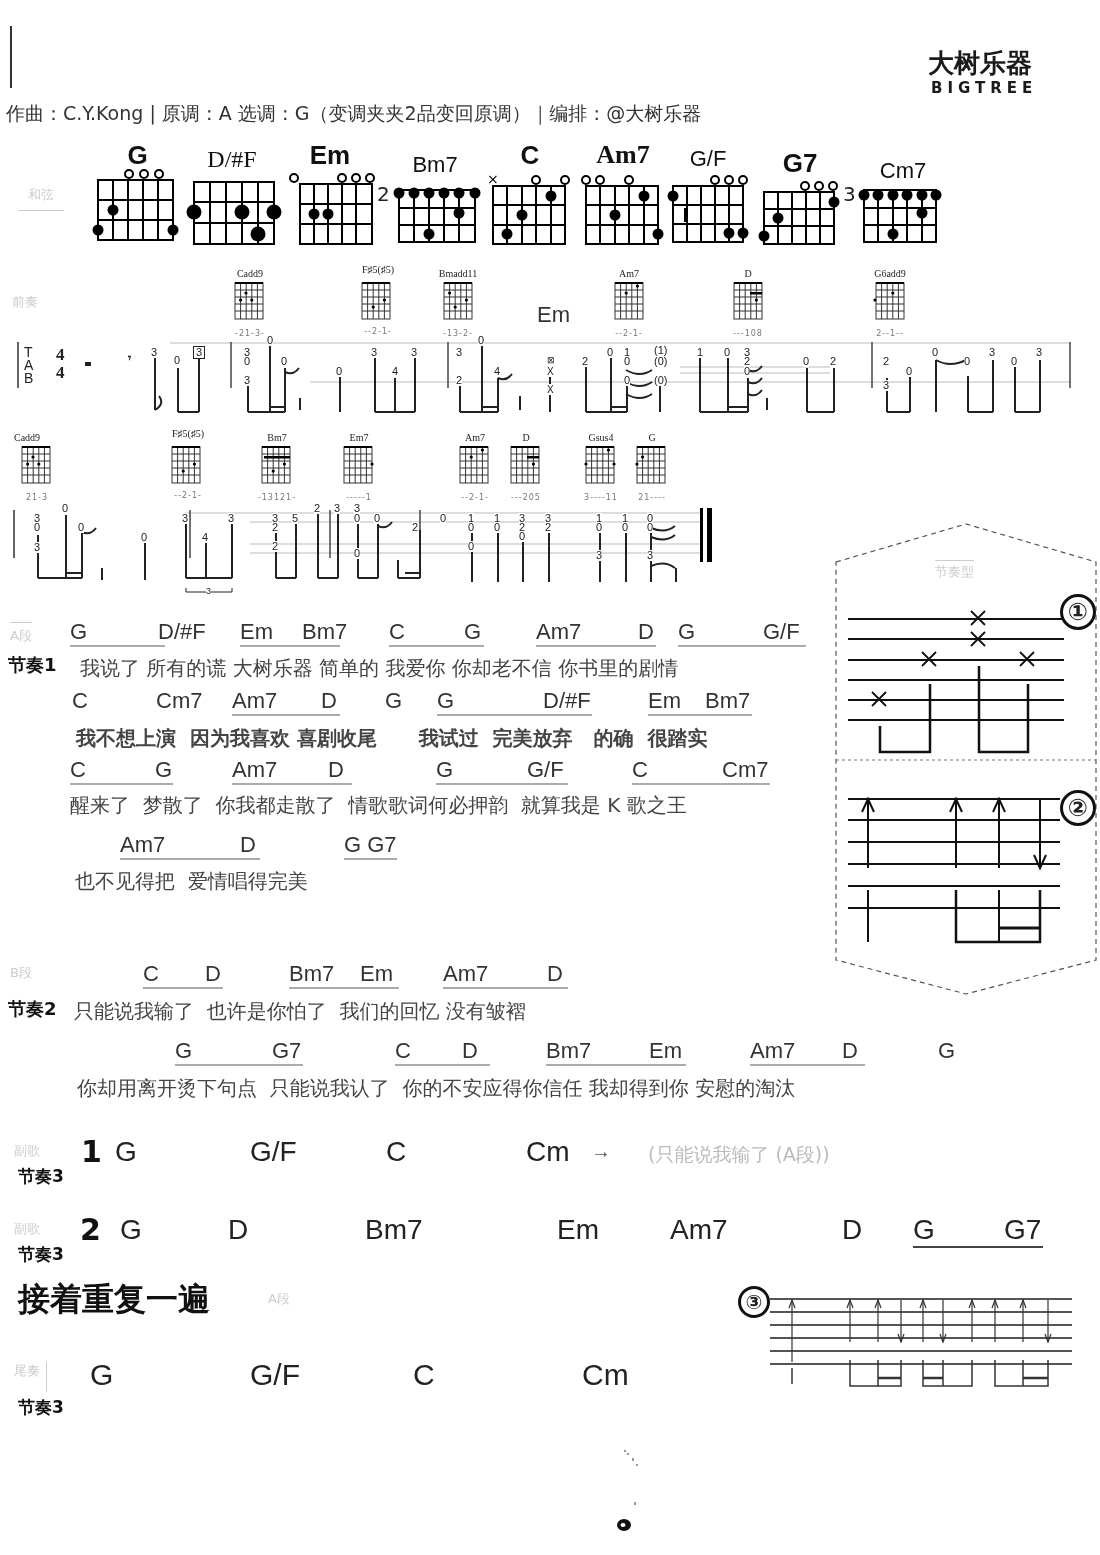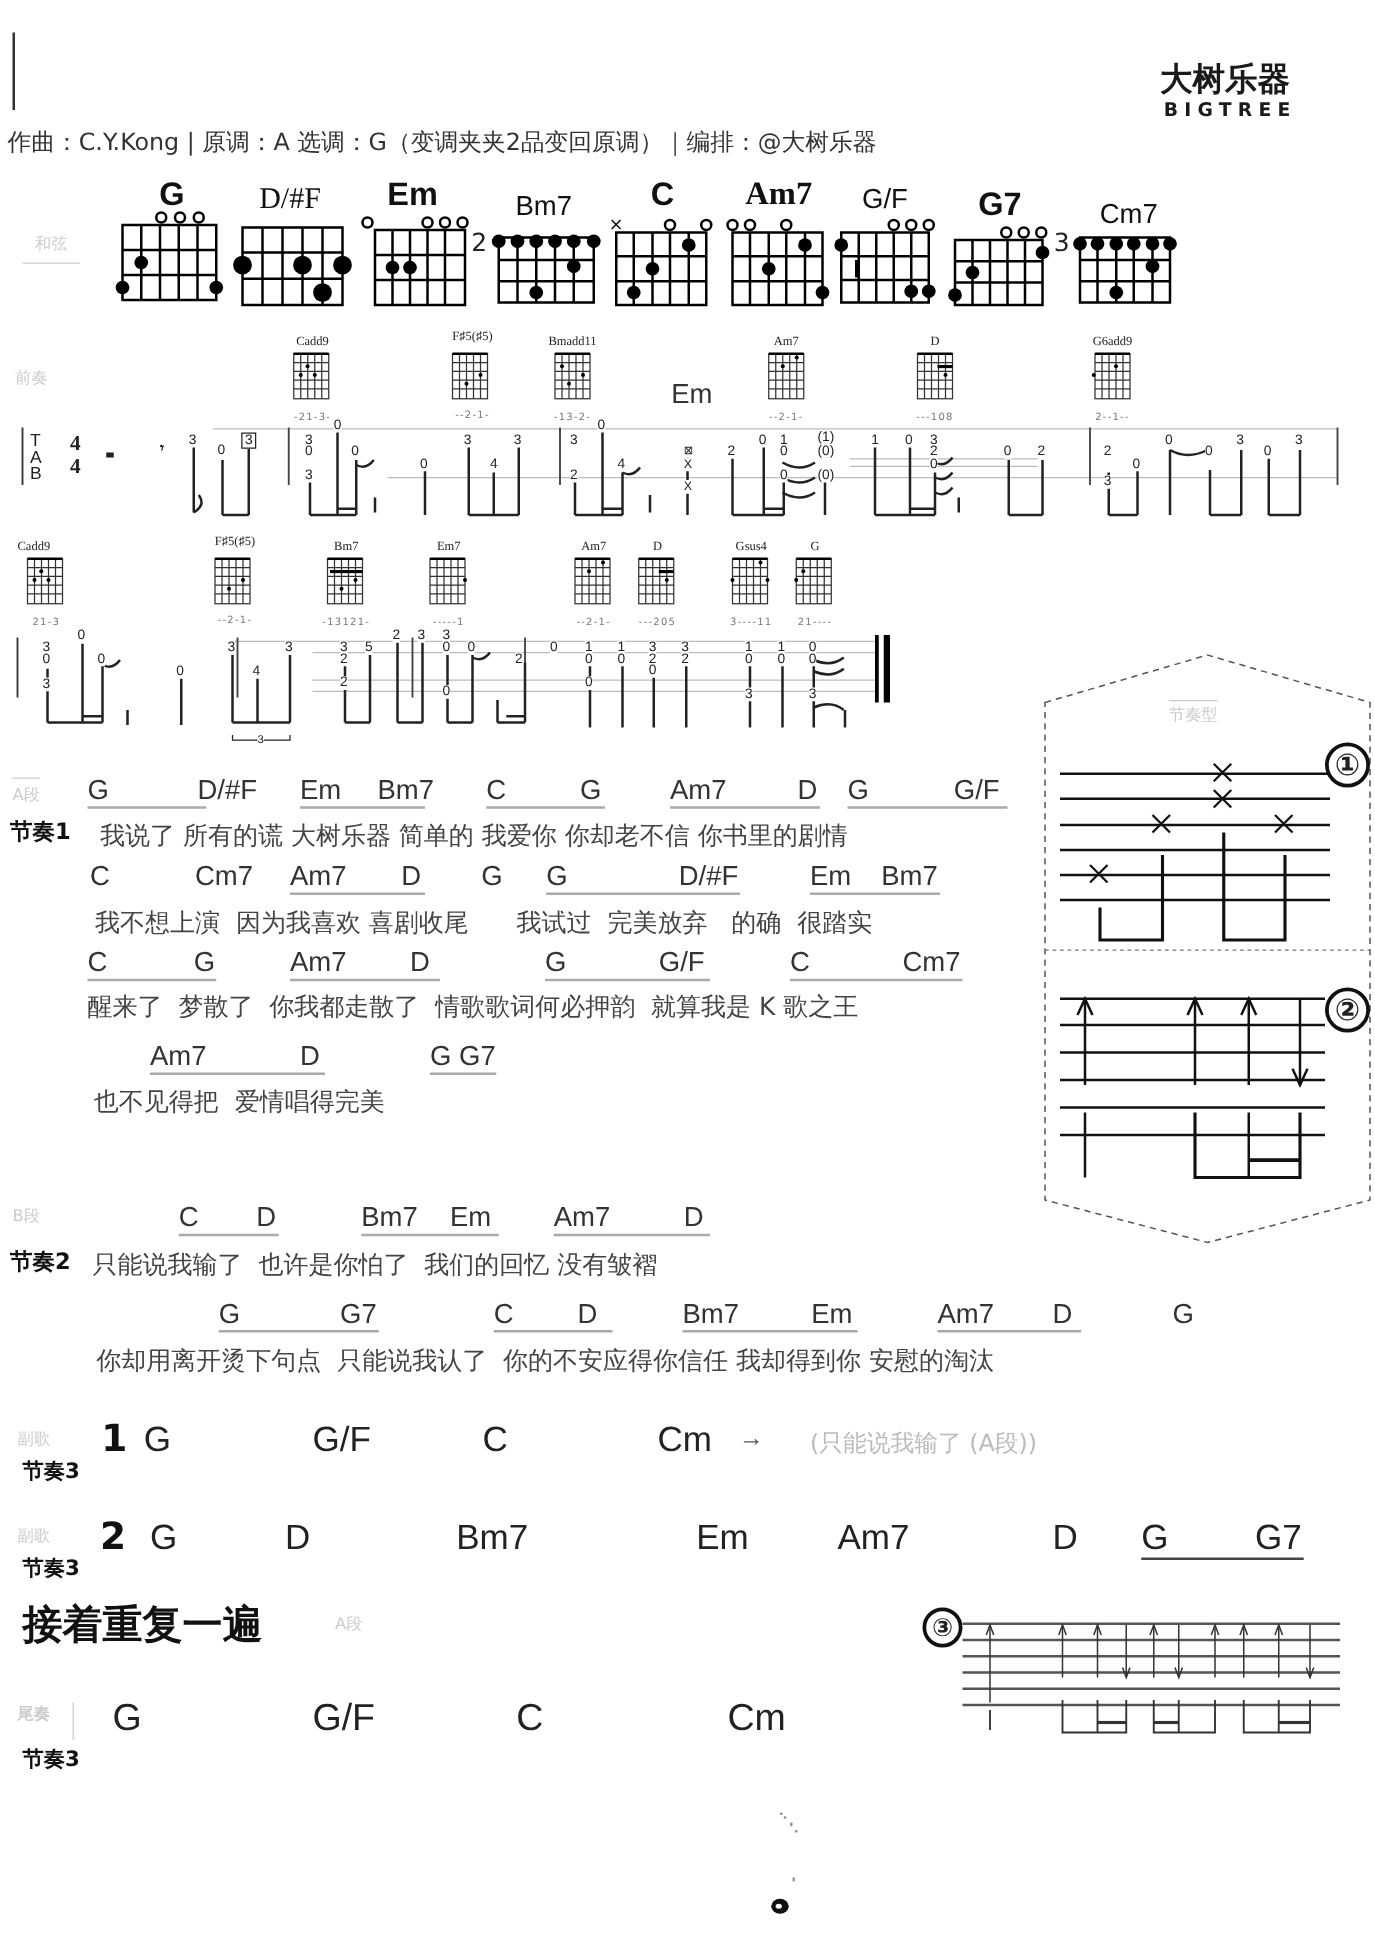--- a/index.html
+++ b/index.html
@@ -766,21 +766,21 @@
   <span class="abs chordline" style="left:72px;">C</span>
   <span class="abs chordline" style="left:156px;">Cm7</span>
   <span class="abs chordline underline" style="left:232px;width:108px;">Am7</span>
   <span class="abs chordline" style="left:321px;">D</span>
   <span class="abs chordline" style="left:385px;">G</span>
   <span class="abs chordline underline" style="left:437px;width:155px;">G</span>
   <span class="abs chordline" style="left:543px;">D/#F</span>
   <span class="abs chordline underline" style="left:648px;width:104px;">Em</span>
   <span class="abs chordline" style="left:705px;">Bm7</span>
 </div>
-<div class="abs lyric" style="left:76px;top:725px;white-space:pre;">我不想上演  因为我喜欢 喜剧收尾      我试过  完美放弃   的确  很踏实</div>
+<div class="abs lyric" style="left:76px;top:725px;white-space:pre;font-weight:bold;">我不想上演  因为我喜欢 喜剧收尾      我试过  完美放弃   的确  很踏实</div>
 
 <div class="abs" style="left:0;top:757px;">
   <span class="abs chordline underline" style="left:70px;width:103px;">C</span>
   <span class="abs chordline" style="left:155px;">G</span>
   <span class="abs chordline underline" style="left:232px;width:120px;">Am7</span>
   <span class="abs chordline" style="left:328px;">D</span>
   <span class="abs chordline underline" style="left:436px;width:132px;">G</span>
   <span class="abs chordline" style="left:527px;">G/F</span>
   <span class="abs chordline underline" style="left:632px;width:138px;">C</span>
   <span class="abs chordline" style="left:722px;">Cm7</span>
@@ -890,21 +890,21 @@
   <span class="abs prog" style="left:557px;">Em</span>
   <span class="abs prog" style="left:670px;">Am7</span>
   <span class="abs prog" style="left:842px;">D</span>
   <span class="abs prog" style="left:913px;width:130px;border-bottom:2px solid #444;">G</span>
   <span class="abs prog" style="left:1004px;">G7</span>
 </div>
 
 <div class="abs big-title" style="left:18px;top:1278px;">接着重复一遍</div>
 <div class="abs faded" style="left:268px;top:1290px;">A段</div>
 
-<div class="abs faded" style="left:14px;top:1362px;border-right:1px solid #ccc;padding-right:18px;height:30px;font-weight:bold;">尾奏</div>
+<div class="abs faded" style="left:14px;top:1362px;border-right:1px solid #ccc;padding-right:6px;height:30px;">尾奏</div>
 <div class="abs rhythm-label" style="left:18px;top:1396px;font-size:17px;">节奏3</div>
 <div class="abs" style="left:0;top:1358px;">
   <span class="abs prog" style="left:90px;font-size:30px;">G</span>
   <span class="abs prog" style="left:250px;font-size:30px;">G/F</span>
   <span class="abs prog" style="left:413px;font-size:30px;">C</span>
   <span class="abs prog" style="left:582px;font-size:30px;">Cm</span>
 </div>
 
 <div class="abs circle-num" style="left:738px;top:1286px;width:26px;height:26px;line-height:26px;font-size:20px;">③</div>
 <svg class="abs" style="left:770px;top:1290px;" width="310" height="110">

